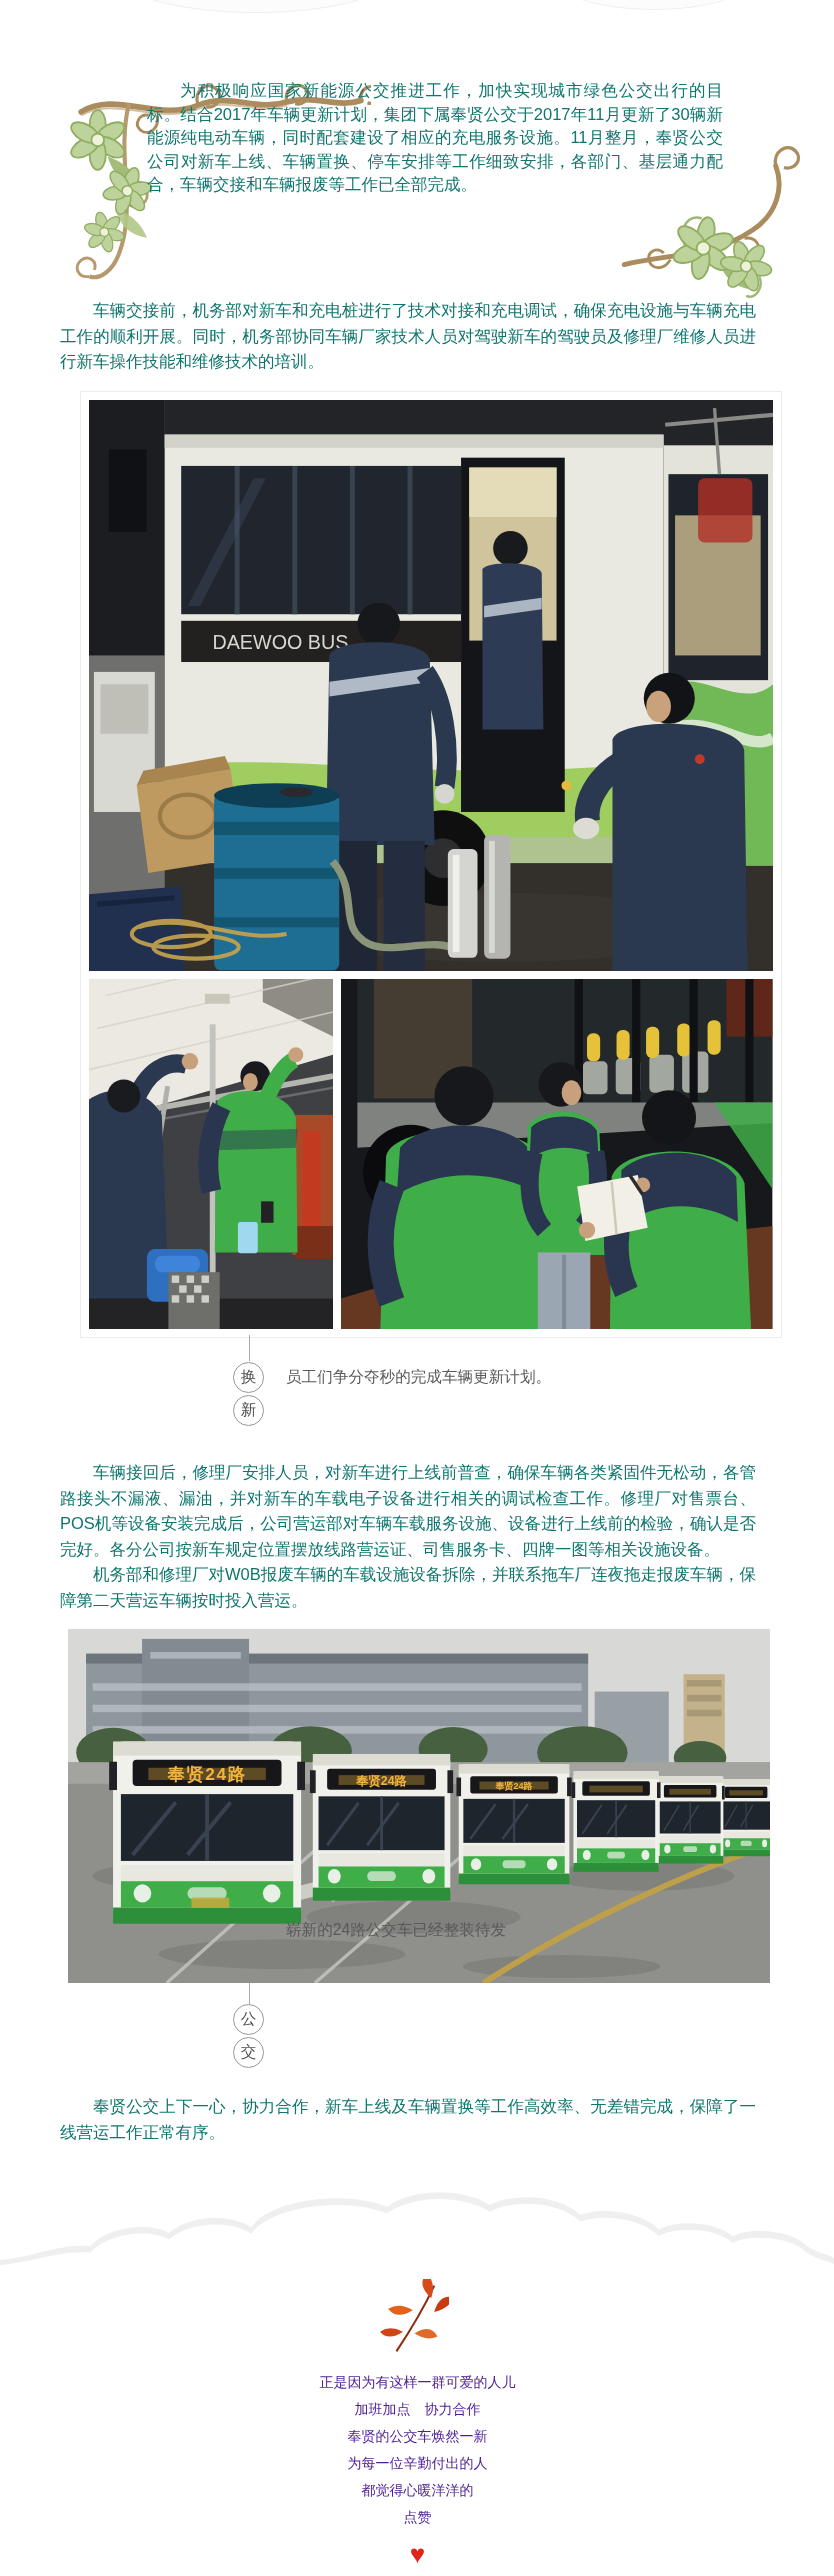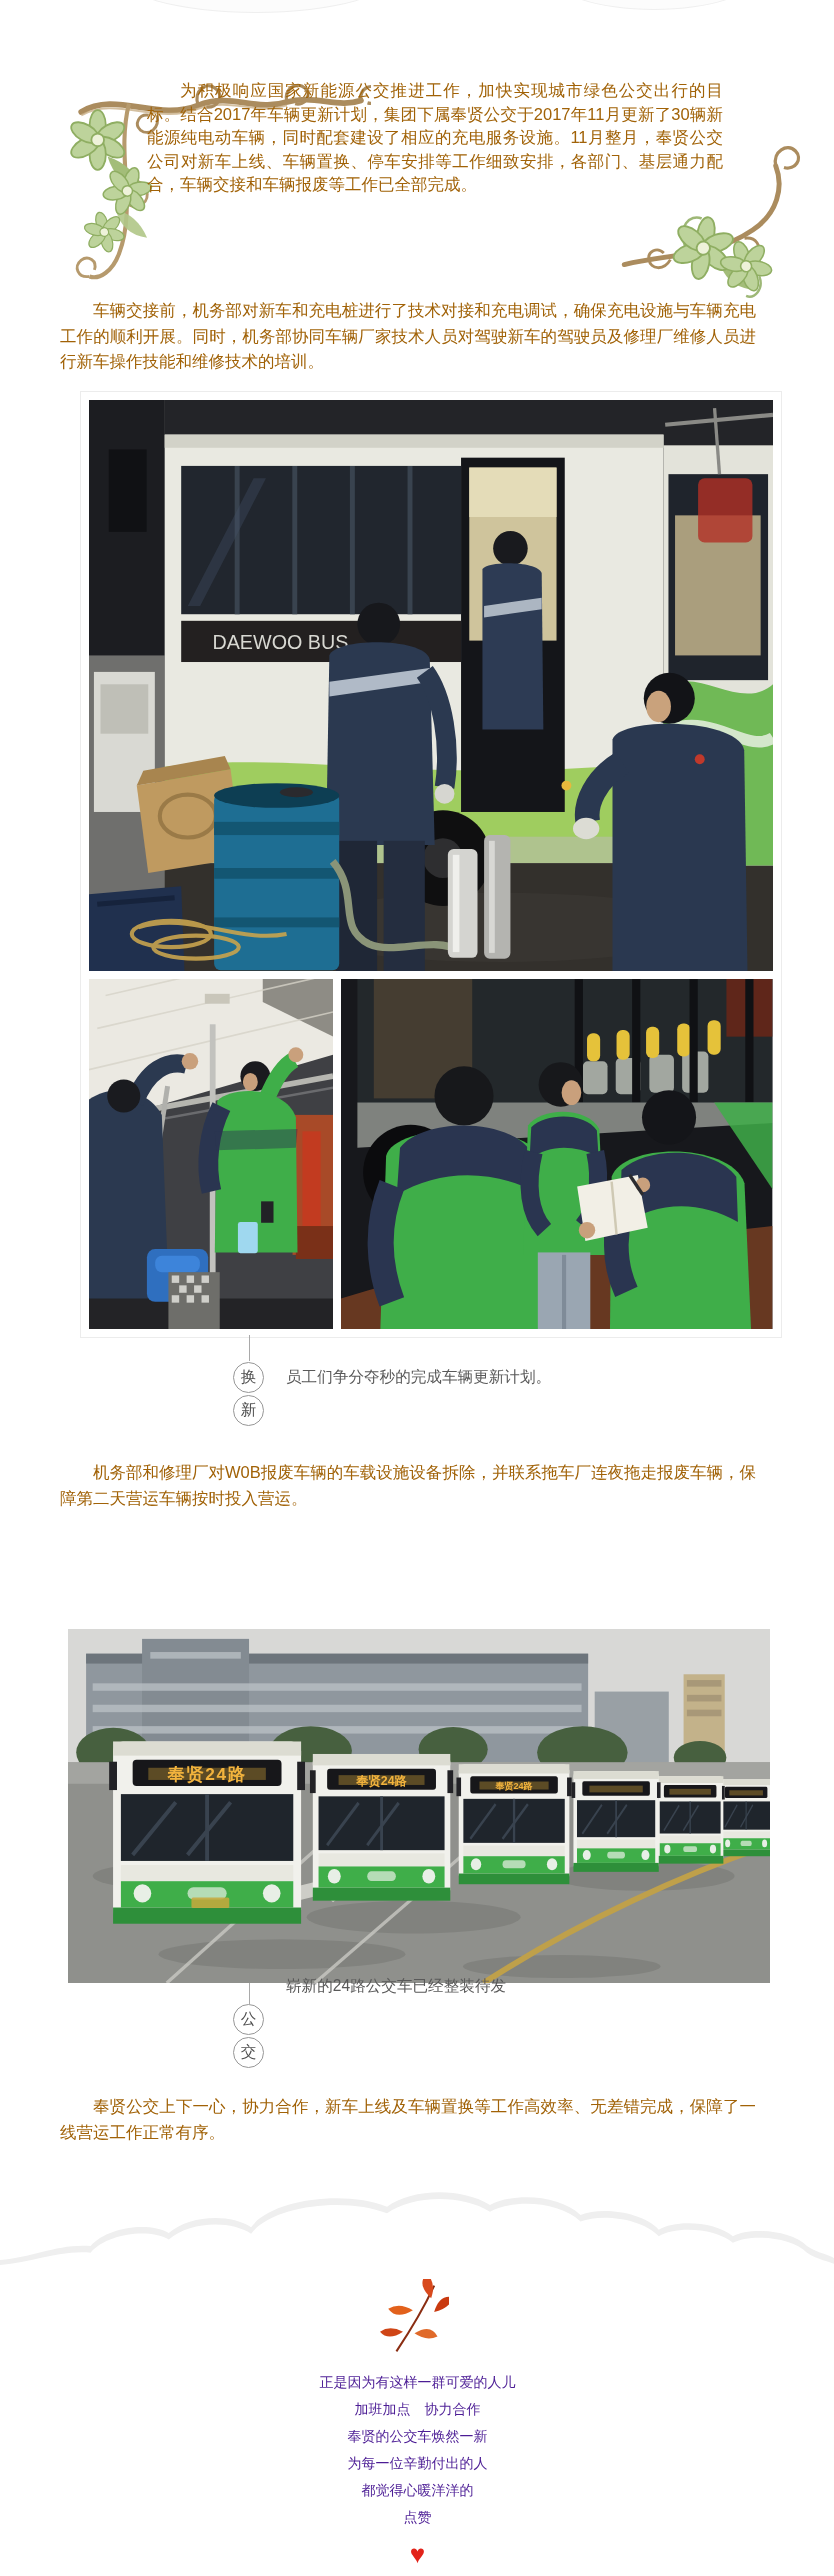--- a/index.html
+++ b/index.html
@@ -4,21 +4,21 @@
 <style>
   html,body{margin:0;padding:0;background:#ffffff;}
   .page{position:relative;width:835px;height:2576px;margin:0 auto;background:#fff;
         overflow:hidden;font-family:"Liberation Sans","DejaVu Sans",sans-serif;color:#595959;}
   .abs{position:absolute;}
   
   .topcloud{position:absolute;border-radius:50%;background:#fcfcfc;border:0.8px solid #efefef;}
   .tc1{width:280px;height:79px;top:-68px;left:115px;}
   .tc2{width:206px;height:69px;top:-61px;left:550px;}
   
-  .para{position:absolute;font-size:16.5px;line-height:25.5px;text-align:justify;color:#a16207;}
+  .para{position:absolute;font-size:16.5px;line-height:25.5px;text-align:justify;color:#0f766e;}
   .para p{margin:0;text-indent:2em;}
   .intro{top:79px;left:147px;width:576px;line-height:23.5px;}
   .p2{top:298px;left:60px;width:696px;}
   .p34{top:1460px;left:60px;width:696px;}
   .p5{top:2094px;left:60px;width:696px;}
   
   .collage{top:391px;left:68px;width:702px;background:#fff;border:0.8px solid #ececec;
            box-sizing:border-box;padding:8.2px;margin-left:12px;}
   .collage svg{display:block;}
   .ph1{width:684px;height:571px;}
@@ -295,20 +295,21 @@
   <div class="vline" style="top:1335px;height:26px;"></div>
   <div class="badge" style="top:1362px;">
     <span>换</span>
   </div>
   <div class="badge" style="top:1395px;">
     <span>新</span>
   </div>
   <div class="caption" style="top:1367px;">员工们争分夺秒的完成车辆更新计划。</div>
 
   <div class="para p34">
+    <p>车辆接回后，修理厂安排人员，对新车进行上线前普查，确保车辆各类紧固件无松动，各管路接头不漏液、漏油，并对新车的车载电子设备进行相关的调试检查工作。修理厂对售票台、POS机等设备安装完成后，公司营运部对车辆车载服务设施、设备进行上线前的检验，确认是否完好。各分公司按新车规定位置摆放线路营运证、司售服务卡、四牌一图等相关设施设备。</p>
     <p>机务部和修理厂对W0B报废车辆的车载设施设备拆除，并联系拖车厂连夜拖走报废车辆，保障第二天营运车辆按时投入营运。</p>
   </div>
 
   <div class="abs busphoto">
     <svg viewBox="0 0 853 430" preserveAspectRatio="none">
       <defs>
         <g id="busf">
           <rect x="2" y="10" width="96" height="88" rx="5" fill="#f1f1ec"></rect>
           <rect x="2" y="10" width="96" height="7" fill="#dcdcd2"></rect>
           <rect x="12" y="19" width="76" height="13" rx="2" fill="#17171a"></rect>
@@ -382,21 +383,21 @@
     </svg>
   </div>
 
   <div class="vline" style="top:1983px;height:20.6px;"></div>
   <div class="badge" style="top:2004px;">
     <span>公</span>
   </div>
   <div class="badge" style="top:2037px;">
     <span>交</span>
   </div>
-  <div class="caption" style="top:1976px;">崭新的24路公交车已经整装待发</div>
+  <div class="caption" style="top:1920px;">崭新的24路公交车已经整装待发</div>
 
   <div class="para p5">
     <p>奉贤公交上下一心，协力合作，新车上线及车辆置换等工作高效率、无差错完成，保障了一线营运工作正常有序。</p>
   </div>
 
   <svg class="abs clouds" viewBox="0 0 1014 128" preserveAspectRatio="none">
     <path d="M0,128 L0,100 C40,97 70,80 110,83 C130,60 180,53 205,67 C230,45 280,43 305,60
              C330,25 420,15 470,35 C500,13 560,11 595,33 C625,17 680,21 705,45
              C730,35 780,41 800,63 C820,50 870,53 890,71 C910,60 960,63 980,83
              C995,93 1014,95 1014,100 L1014,128 Z" fill="#efefef"></path>

